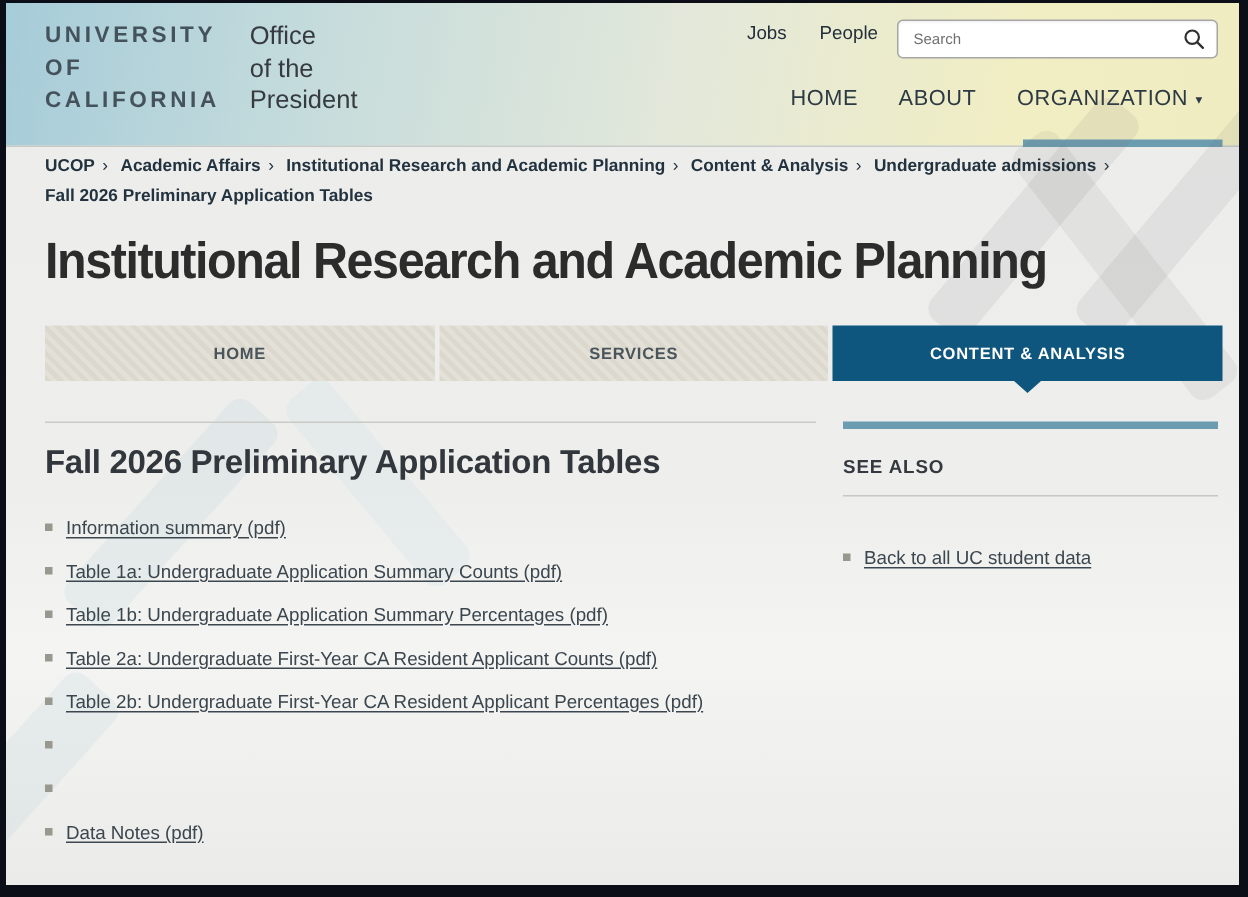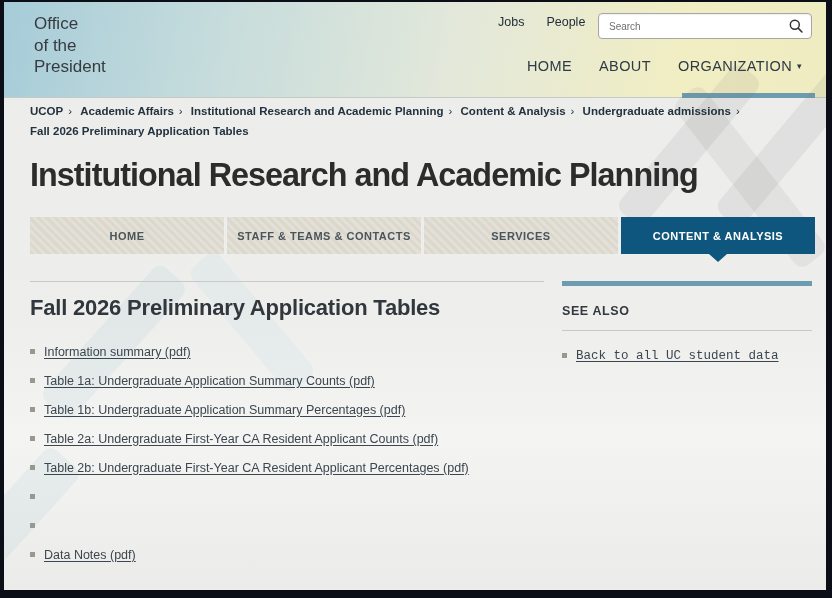--- a/index.html
+++ b/index.html
@@ -82,29 +82,35 @@
   .content-heading { margin-top:13px; font-size:22px; font-weight:700; color:#31373c; letter-spacing:-.2px; }
   .doc-list { margin-top:16px; }
   .link-row { display:flex; align-items:center; height:29px; }
   .bullet { width:5px; height:5px; background:#98988f; margin-right:9px; flex:none; }
   .doc-link { font-size:12.5px; color:#3b464e; text-decoration:underline; text-underline-offset:2px; cursor:pointer; }
 
   .side-col { position:absolute; left:558px; top:279px; width:250px; z-index:4; }
   .side-accent { height:5px; background:#6b9cb0; }
   .side-heading { margin-top:18px; font-size:12.5px; font-weight:700; letter-spacing:.6px; color:#33393f; }
   .side-divider { margin-top:12px; border-top:1px solid #c7c7c4; }
-  .side-list { margin-top:10px;font-family:Liberation Mono, monospace; }
+  .side-list { margin-top:26px; }
 </style>
 </head>
 <body>
 
 <div class="page">
 
   <header class="site-header">
     <div class="brand">
+      <div class="brand-wordmark">
+
+      <div>UNIVERSITY</div>
+          <div>OF</div>
+          <div data-last="true">CALIFORNIA</div>
+        </div>
       <div class="brand-office">
 
       <div>Office</div>
           <div>of the</div>
           <div data-last="true">President</div>
         </div>
     </div>
 
     <div class="utility">
 
@@ -164,23 +170,20 @@
     </div>
 
   <h1 class="page-title">Institutional Research and Academic Planning</h1>
 
   <div class="tabs">
 
       <div class="tab">
         <span>HOME</span>
       </div>
 
-      <div class="tab">
-        <span>STAFF &amp; TEAMS &amp; CONTACTS</span>
-      </div>
 
       <div class="tab">
         <span>SERVICES</span>
       </div>
 
       <div class="tab" data-state="active" data-last="true">
         <span>CONTENT &amp; ANALYSIS</span>
       </div>
     </div>
 

